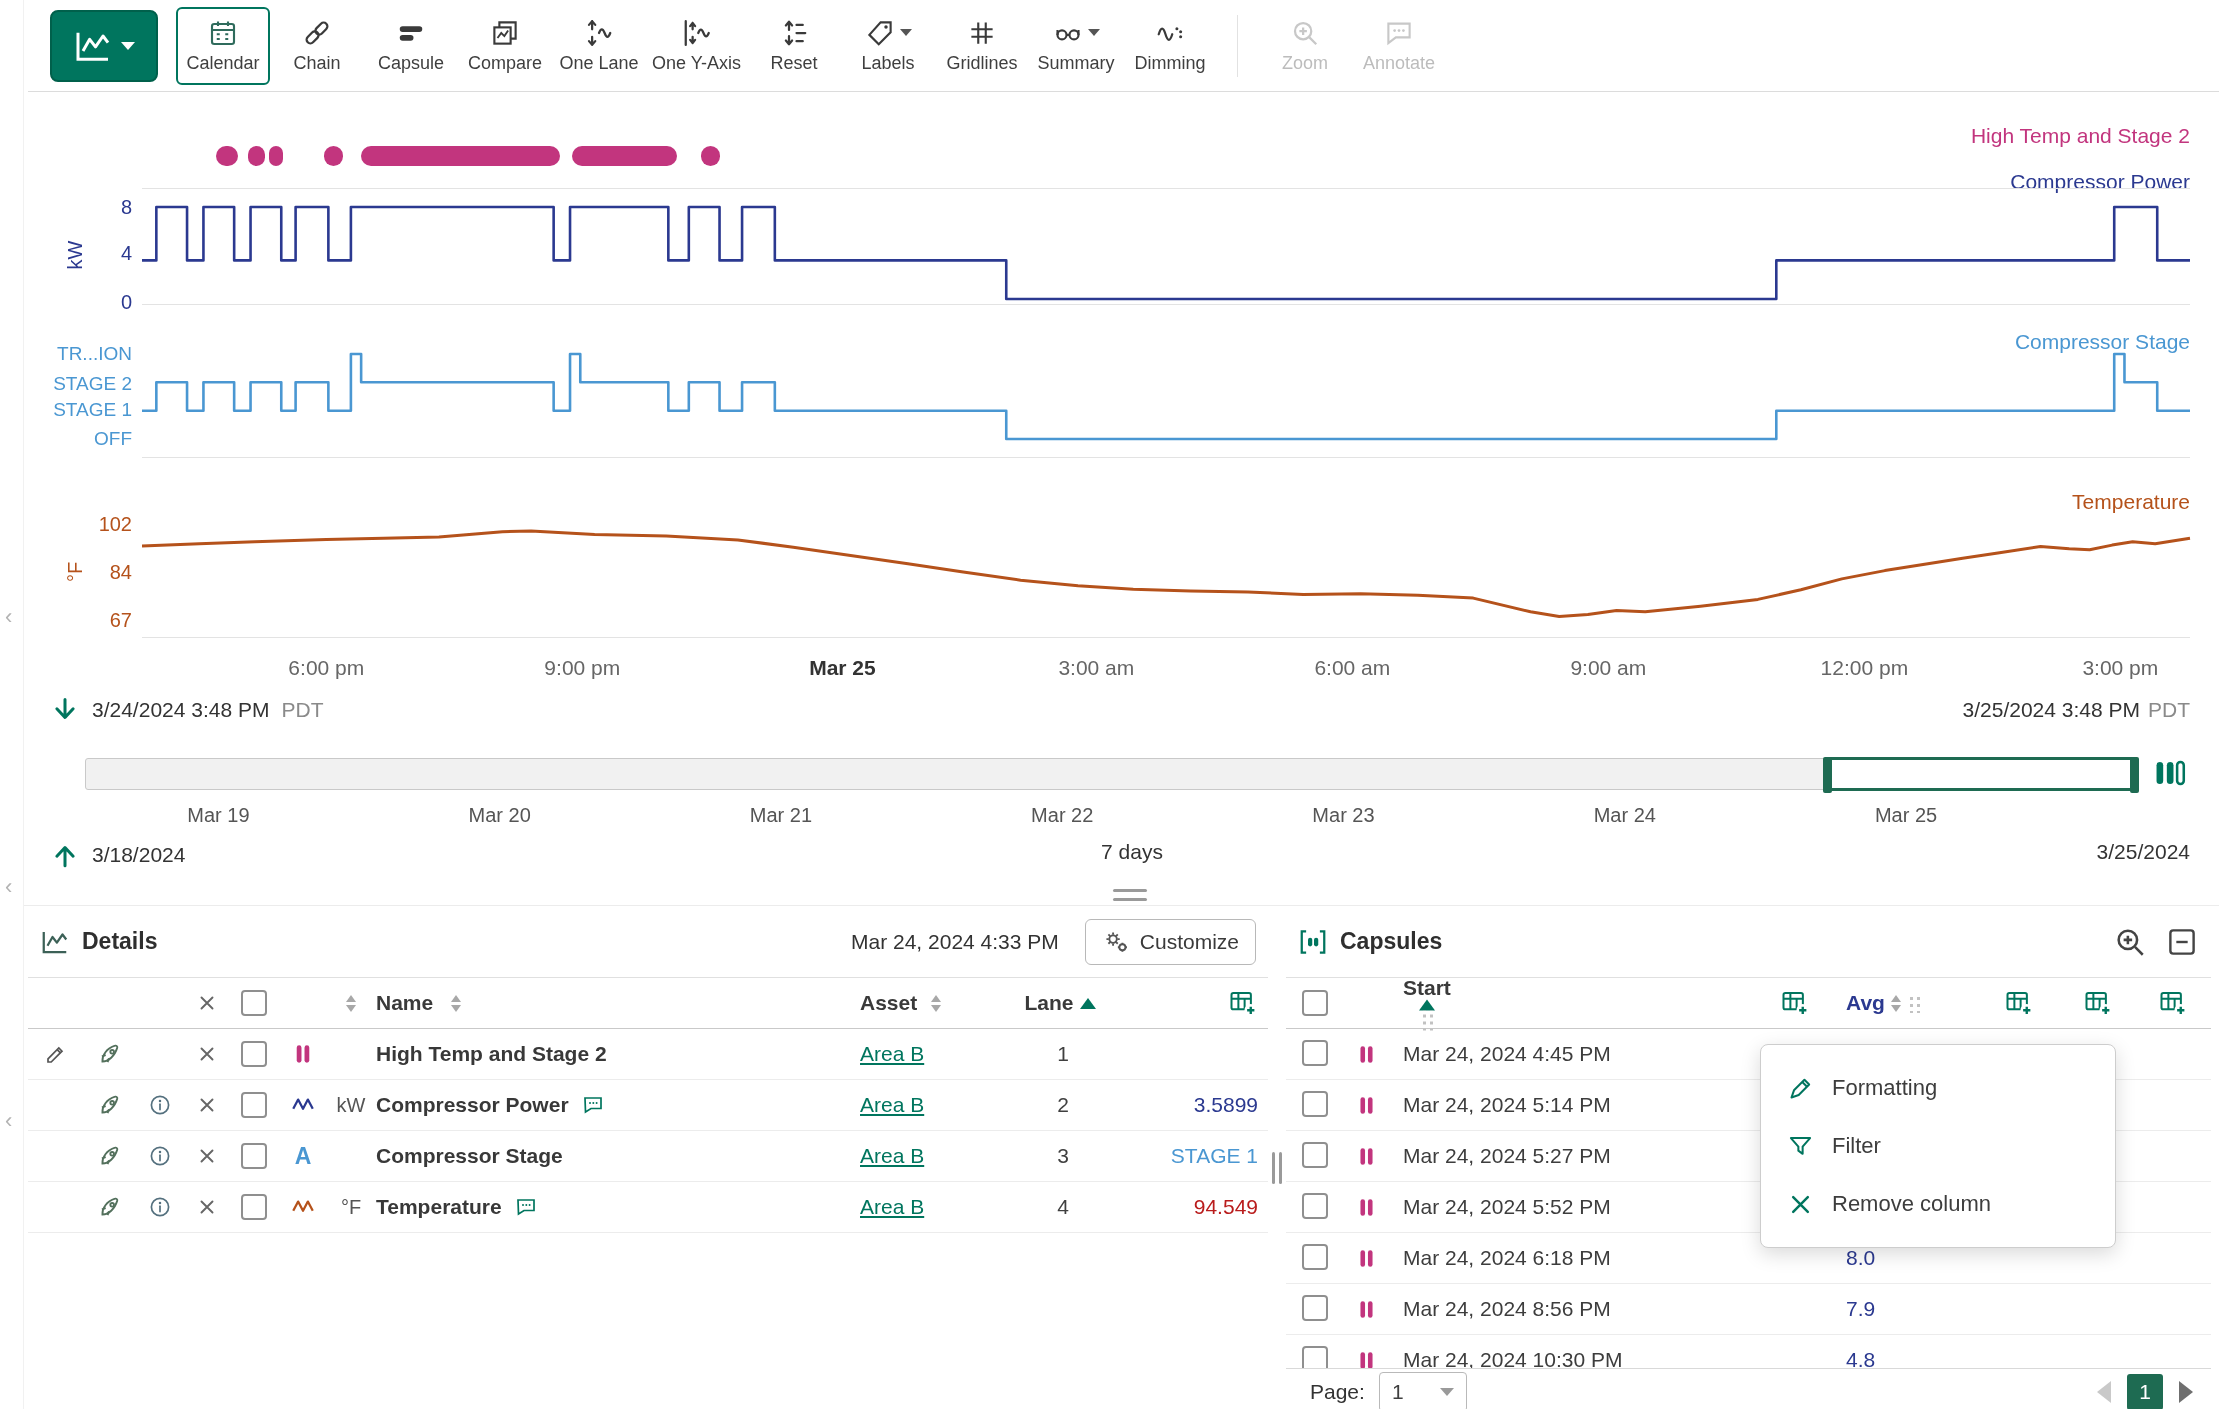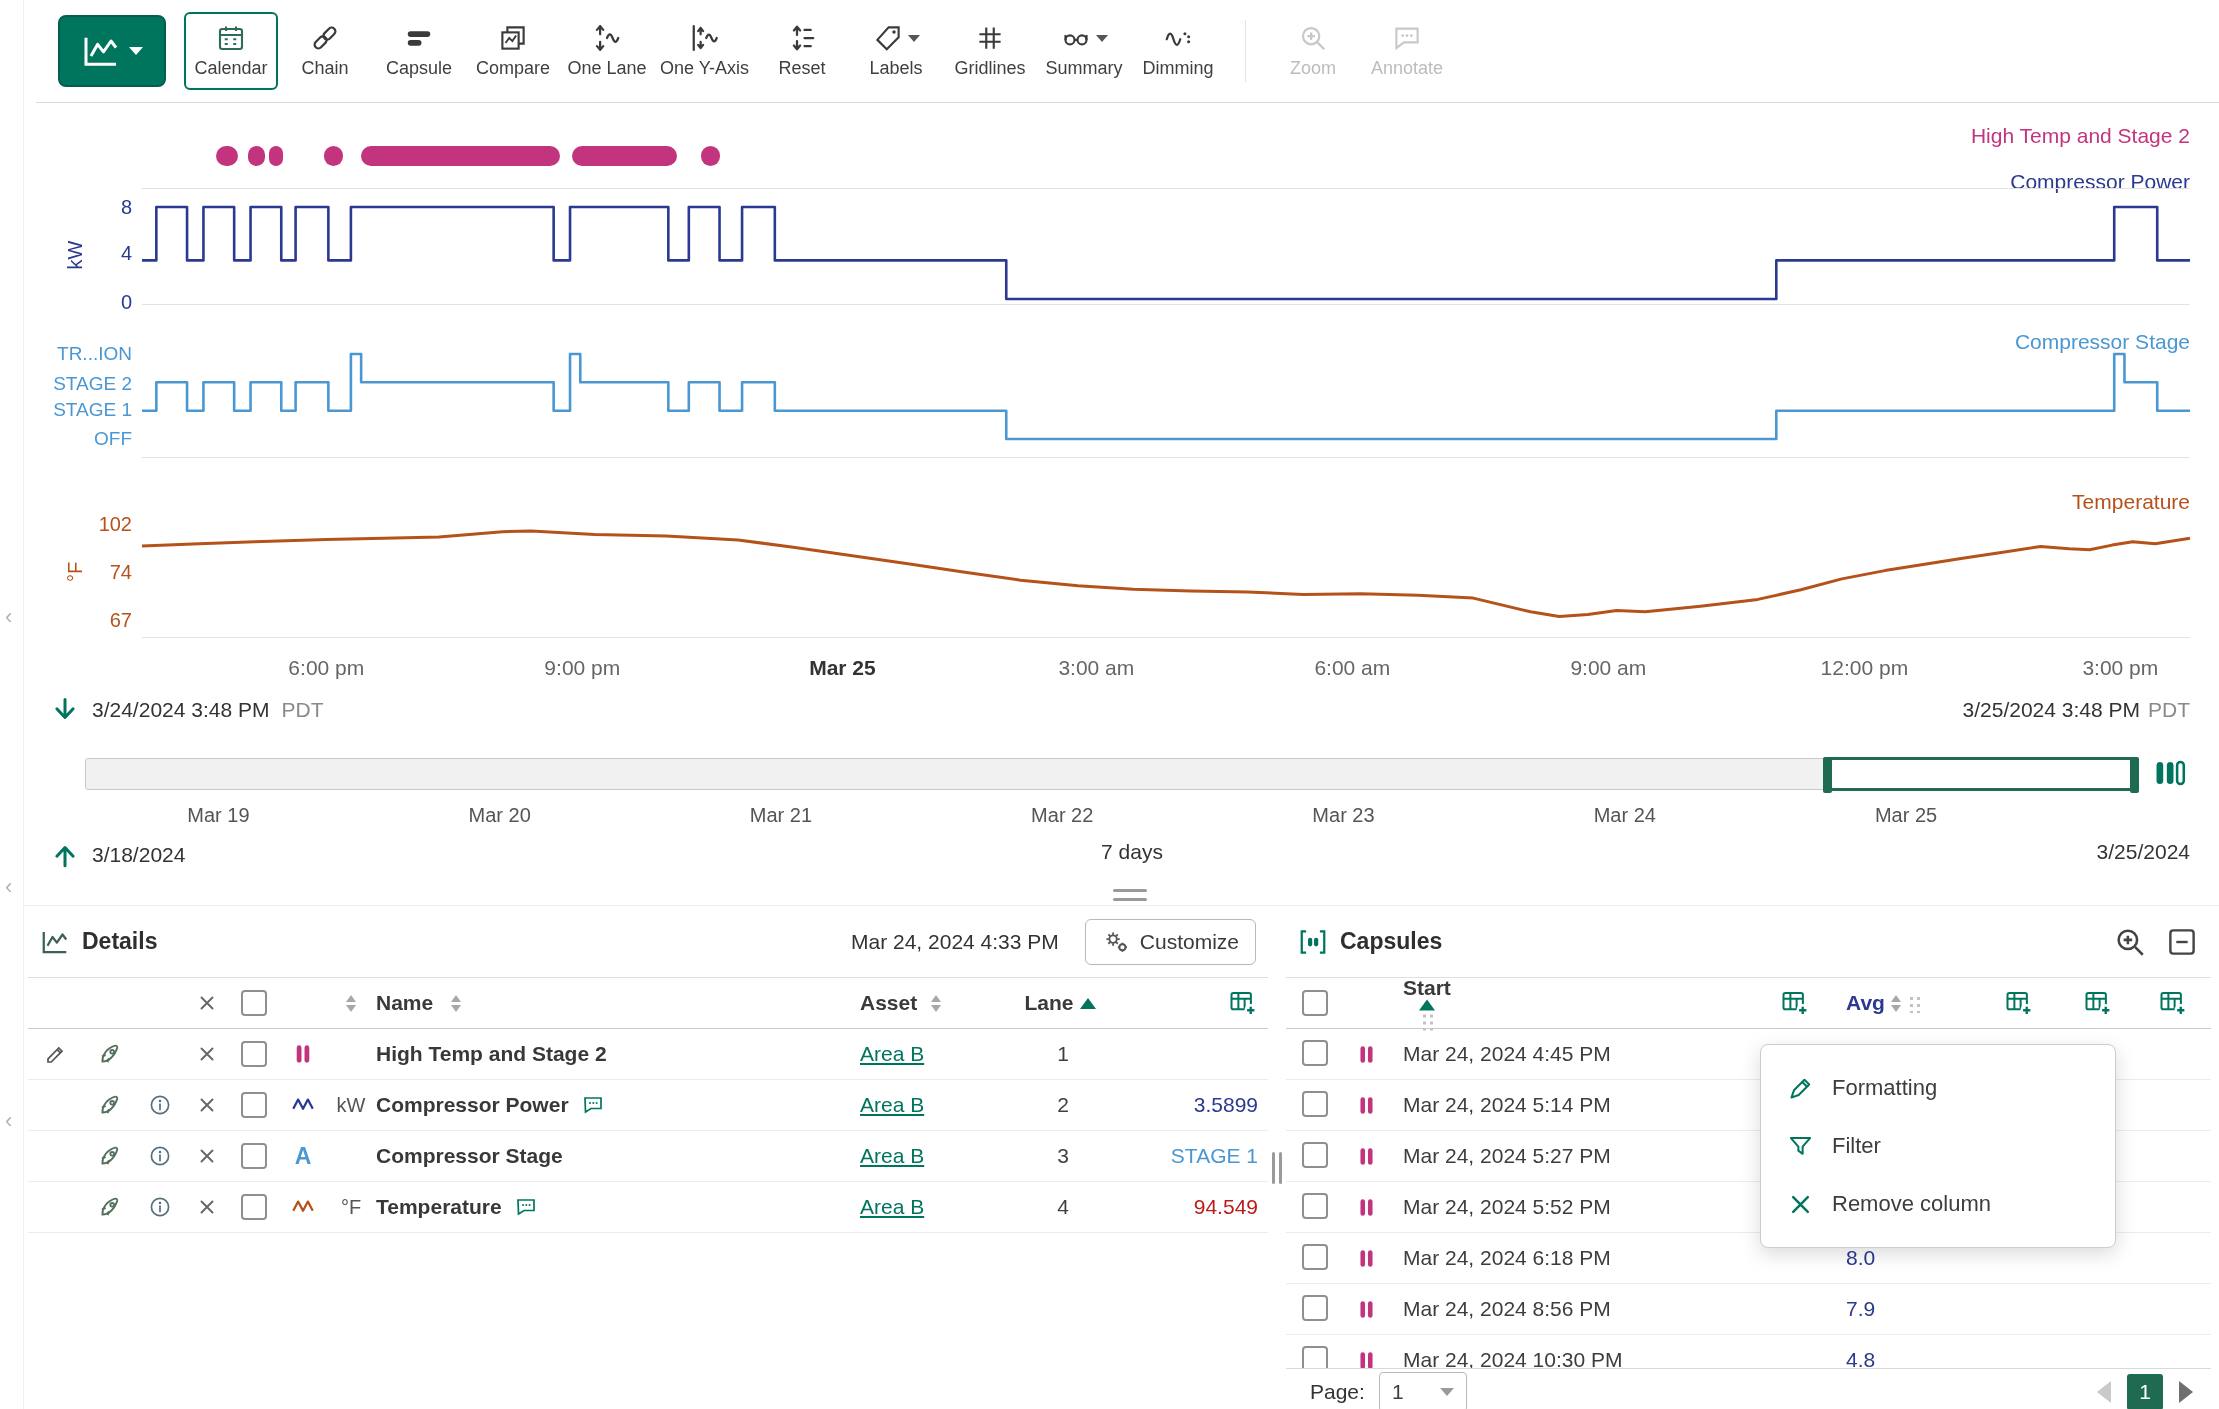--- a/index.html
+++ b/index.html
@@ -4,21 +4,21 @@
 <style>
   *{box-sizing:border-box;margin:0;padding:0}
   html,body{width:2219px;height:1409px;overflow:hidden;background:#fff;
     font-family:"Liberation Sans","DejaVu Sans",sans-serif;color:#3f3f3f}
   #app{position:relative;width:2219px;height:1409px;background:#fff;overflow:hidden}
   .left-rail{position:absolute;left:0;top:0;width:24px;height:100%;background:#fff;border-right:1px solid #f1f1f1}
   .rail-chev{position:absolute;left:5px;color:#b3b3b3;font-size:22px;line-height:1}
   .main{position:absolute;left:24px;top:0;width:2195px;height:1409px}
 
   
-  .toolbar{position:absolute;left:12px;top:0;right:0;height:103px;border-bottom:1px solid #dcdcdc;
+  .toolbar{position:absolute;left:4px;top:0;right:0;height:92px;border-bottom:1px solid #dcdcdc;
     display:flex;align-items:center;padding-left:22px;background:#fff}
   .tb-chart-btn{width:108px;height:72px;background:#00755E;border:2px solid #00604b;border-radius:8px;
     display:flex;align-items:center;justify-content:center;gap:8px;color:#fff;margin-right:18px;flex:none}
   .tb-chart-btn .icon{width:40px;height:40px}
   .tb-item{display:flex;flex-direction:column;align-items:center;justify-content:center;gap:5px;
     min-width:94px;height:84px;color:#3f3f3f;font-size:18px;flex:none;padding:0 6px}
   .tb-item.selected{border:2px solid #00755E;border-radius:6px;height:78px}
   .tb-item.selected .icon{color:#2f6b5c}
   .tb-item.disabled{color:#bcbcbc}
   .tb-item.disabled .icon{color:#c8c8c8}
@@ -320,21 +320,21 @@
         </div>
       <div id="axis-ticks">
           <div class="axis-tick" style="top: 115px; color: rgb(43, 57, 144); font-size: 20px;">8</div>
           <div class="axis-tick" style="top: 161px; color: rgb(43, 57, 144); font-size: 20px;">4</div>
           <div class="axis-tick" style="top: 210px; color: rgb(43, 57, 144); font-size: 20px;">0</div>
           <div class="axis-tick" style="top: 262px; color: rgb(74, 151, 210); font-size: 19px;">TR...ION</div>
           <div class="axis-tick" style="top: 292px; color: rgb(74, 151, 210); font-size: 19px;">STAGE 2</div>
           <div class="axis-tick" style="top: 318px; color: rgb(74, 151, 210); font-size: 19px;">STAGE 1</div>
           <div class="axis-tick" style="top: 347px; color: rgb(74, 151, 210); font-size: 19px;">OFF</div>
           <div class="axis-tick" style="top: 432px; color: rgb(181, 82, 27); font-size: 20px;">102</div>
-          <div class="axis-tick" style="top: 480px; color: rgb(181, 82, 27); font-size: 20px;">74</div>
+          <div class="axis-tick" style="top: 480px; color: rgb(181, 82, 27); font-size: 20px;">84</div>
           <div class="axis-tick" style="top: 528px; color: rgb(181, 82, 27); font-size: 20px;">67</div>
         </div>
       <div id="unit-labels">
           <div class="unit-label" style="top: 163px; color: rgb(43, 57, 144);">kW</div>
           <div class="unit-label" style="top: 480px; color: rgb(181, 82, 27);">°F</div>
         </div>
       <div class="hline" style="top:96px"></div>
       <div class="hline" style="top:212px"></div>
       <div class="hline" style="top:365px"></div>
       <div class="hline" style="top:545px"></div>

